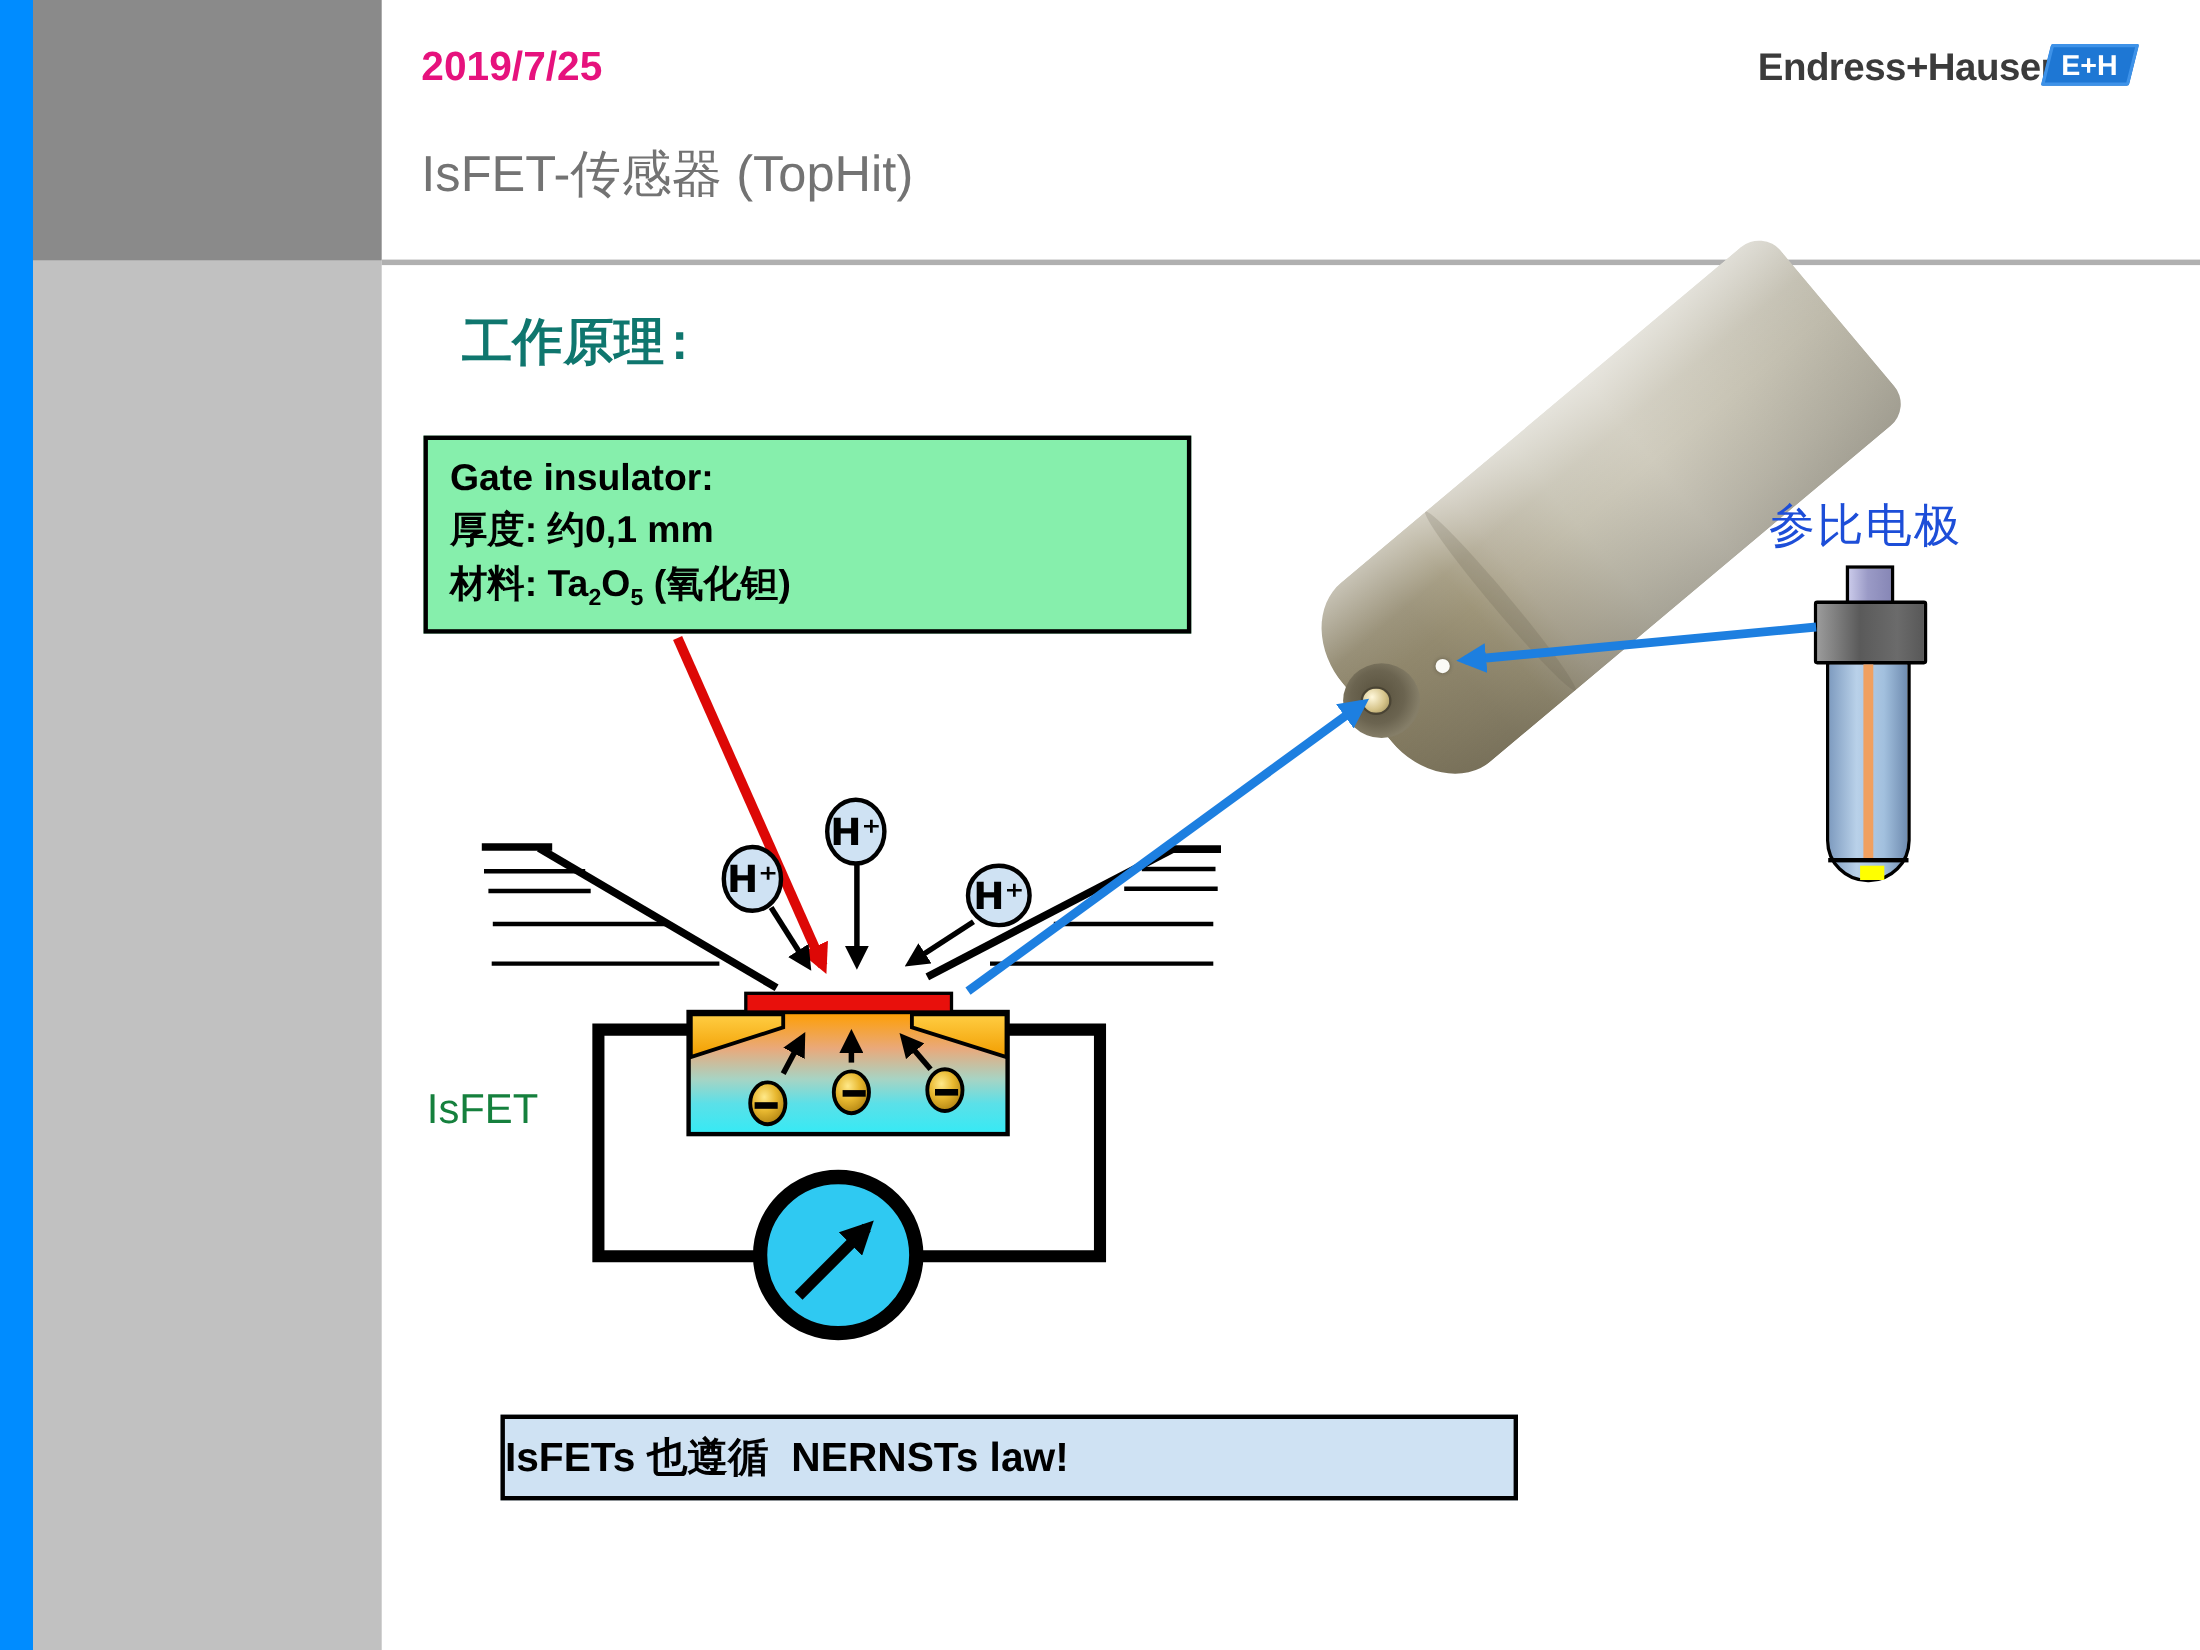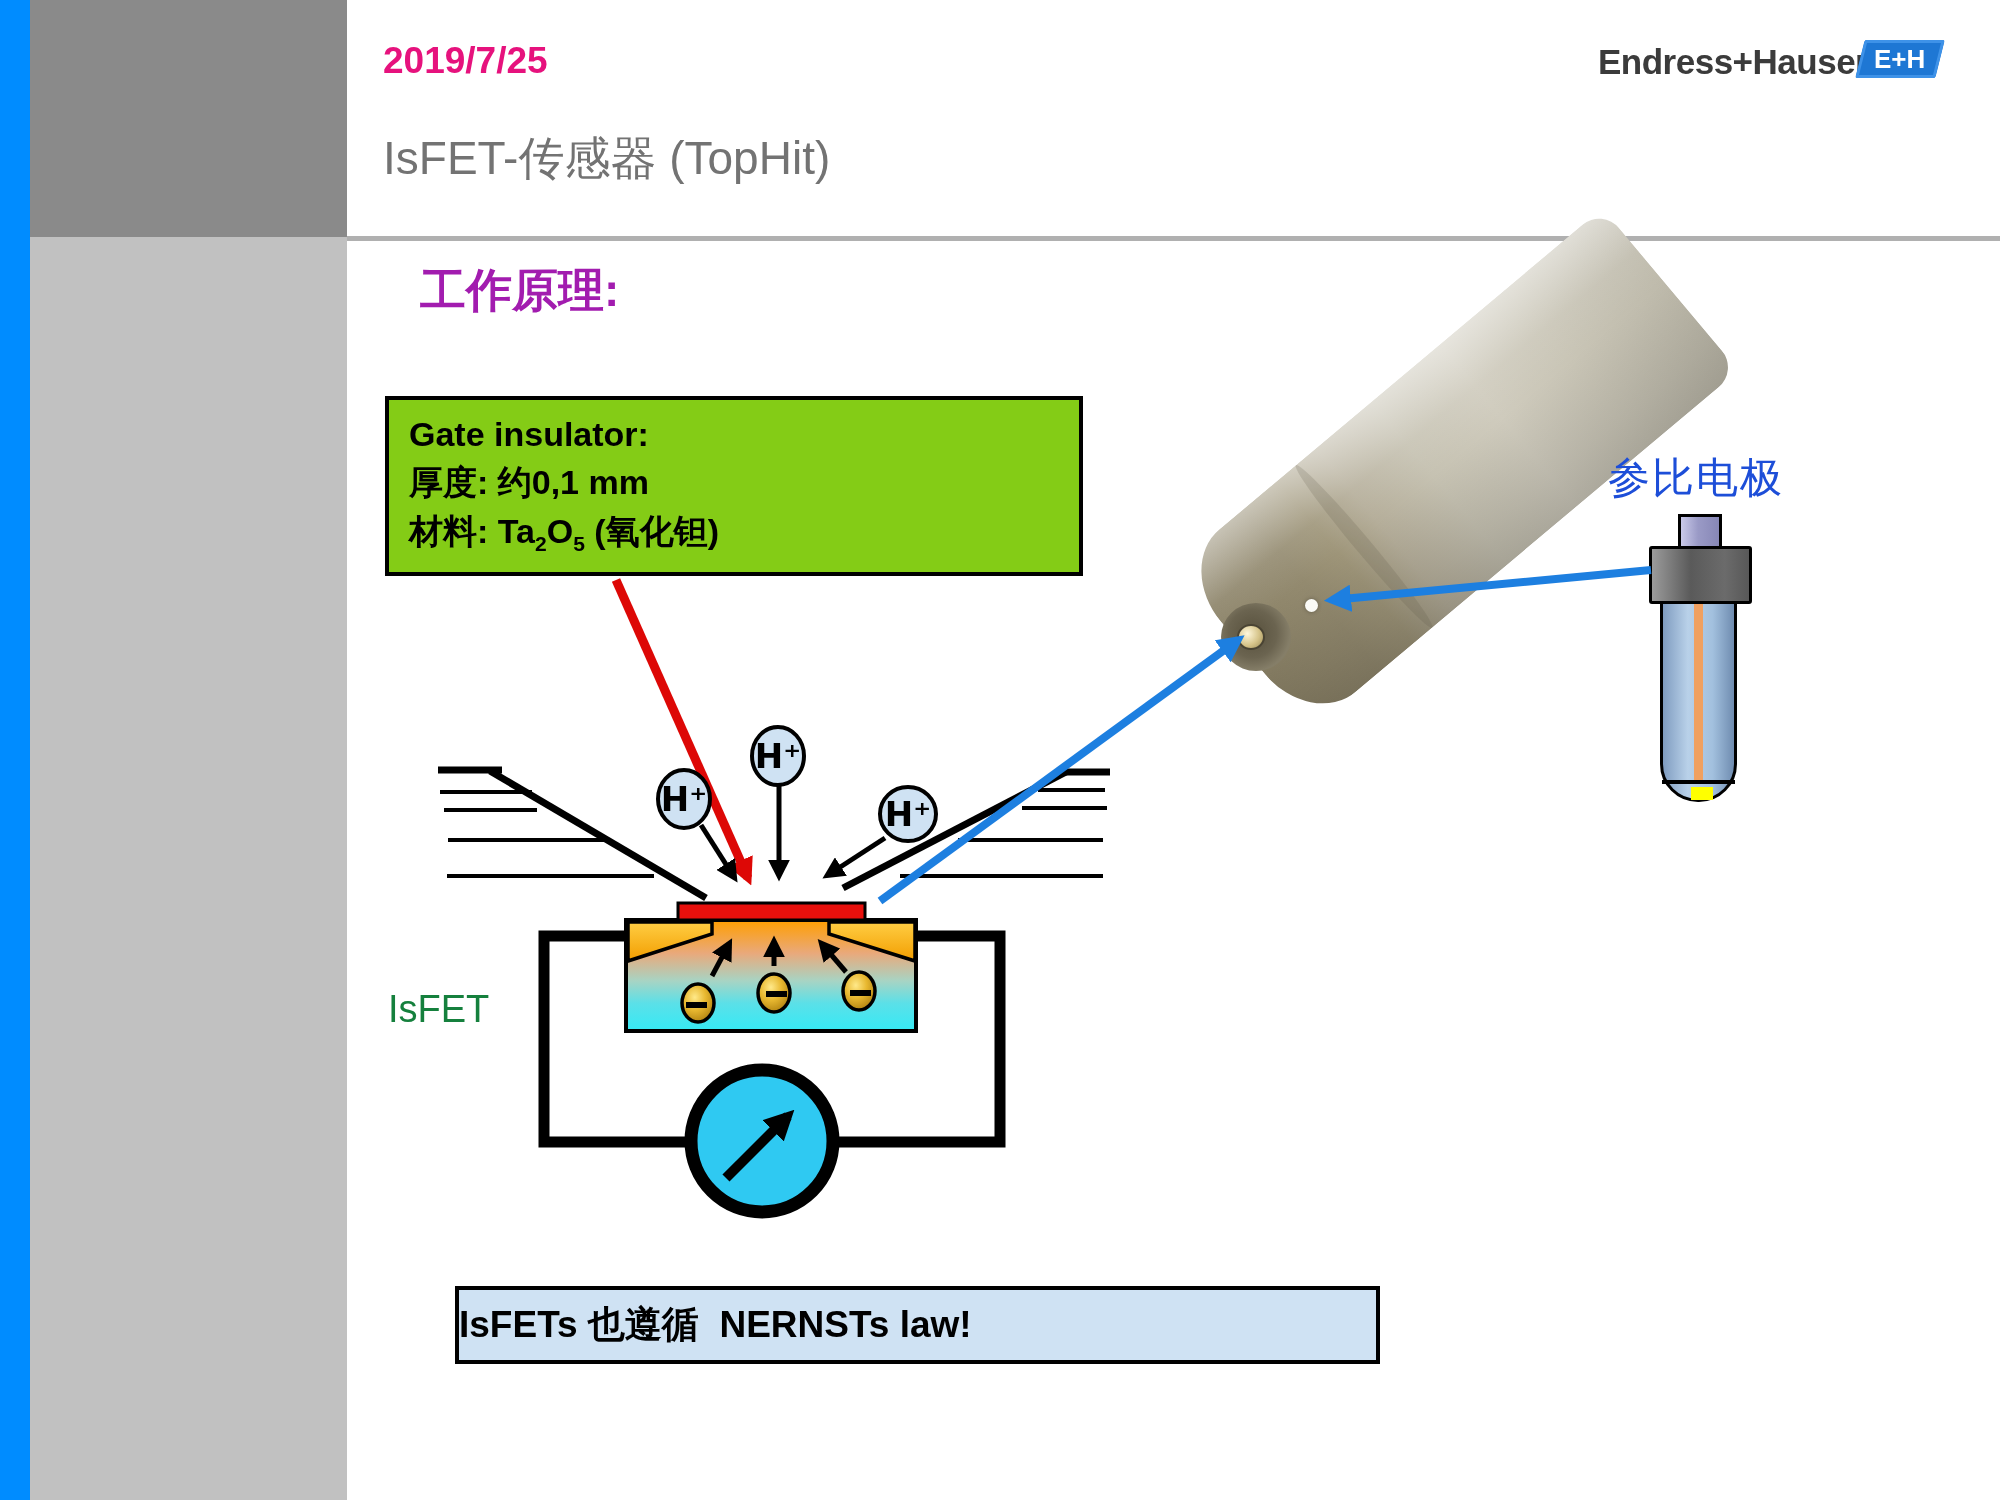--- a/index.html
+++ b/index.html
@@ -14,23 +14,23 @@
   .divider{left:347px;top:236px;width:1653px;height:5px;background:#B0B0B0;}
 
   
   .date{left:383px;top:40px;font-size:37px;font-weight:bold;color:#E6127D;}
   .title{left:383px;top:128px;font-size:46px;font-weight:500;color:#737373;}
   .wordmark{left:1598px;top:42px;font-size:35px;font-weight:bold;color:#3B3B3B;letter-spacing:-0.5px;}
   .logomark{left:1860px;top:40px;width:80px;height:38px;background:#1E77D4;transform:skewX(-14deg);
             border-radius:2px;display:flex;align-items:center;justify-content:center;
             color:#fff;font-weight:bold;font-size:26px;box-shadow:inset 0 0 0 3px #3E92E8;}
 
-  .heading{left:420px;top:260px;font-size:46px;font-weight:bold;color:#a21caf;}
-
-  .gate-box{left:385px;top:396px;width:698px;height:180px;background:#84cc16;border:4px solid #000;
+  .heading{left:420px;top:280px;font-size:46px;font-weight:bold;color:#0f766e;font-family:Liberation Mono, monospace;}
+
+  .gate-box{left:385px;top:396px;width:698px;height:180px;background:#86efac;border:4px solid #000;
             box-sizing:border-box;padding:10px 20px 0 20px;font-size:34px;font-weight:bold;line-height:1.42;}
   .gate-box sub{font-size:0.62em;}
 
   .isfet-label{left:388px;top:988px;font-size:38px;color:#15803d;}
 
   .bottom-box{left:455px;top:1286px;width:925px;height:78px;background:#CFE2F3;border:4px solid #000;
               box-sizing:border-box;display:flex;align-items:center;
               font-size:37px;font-weight:bold;white-space:pre;}
 
   .ref-label{left:1608px;top:450px;font-size:42px;letter-spacing:2px;color:#1d4ed8;

